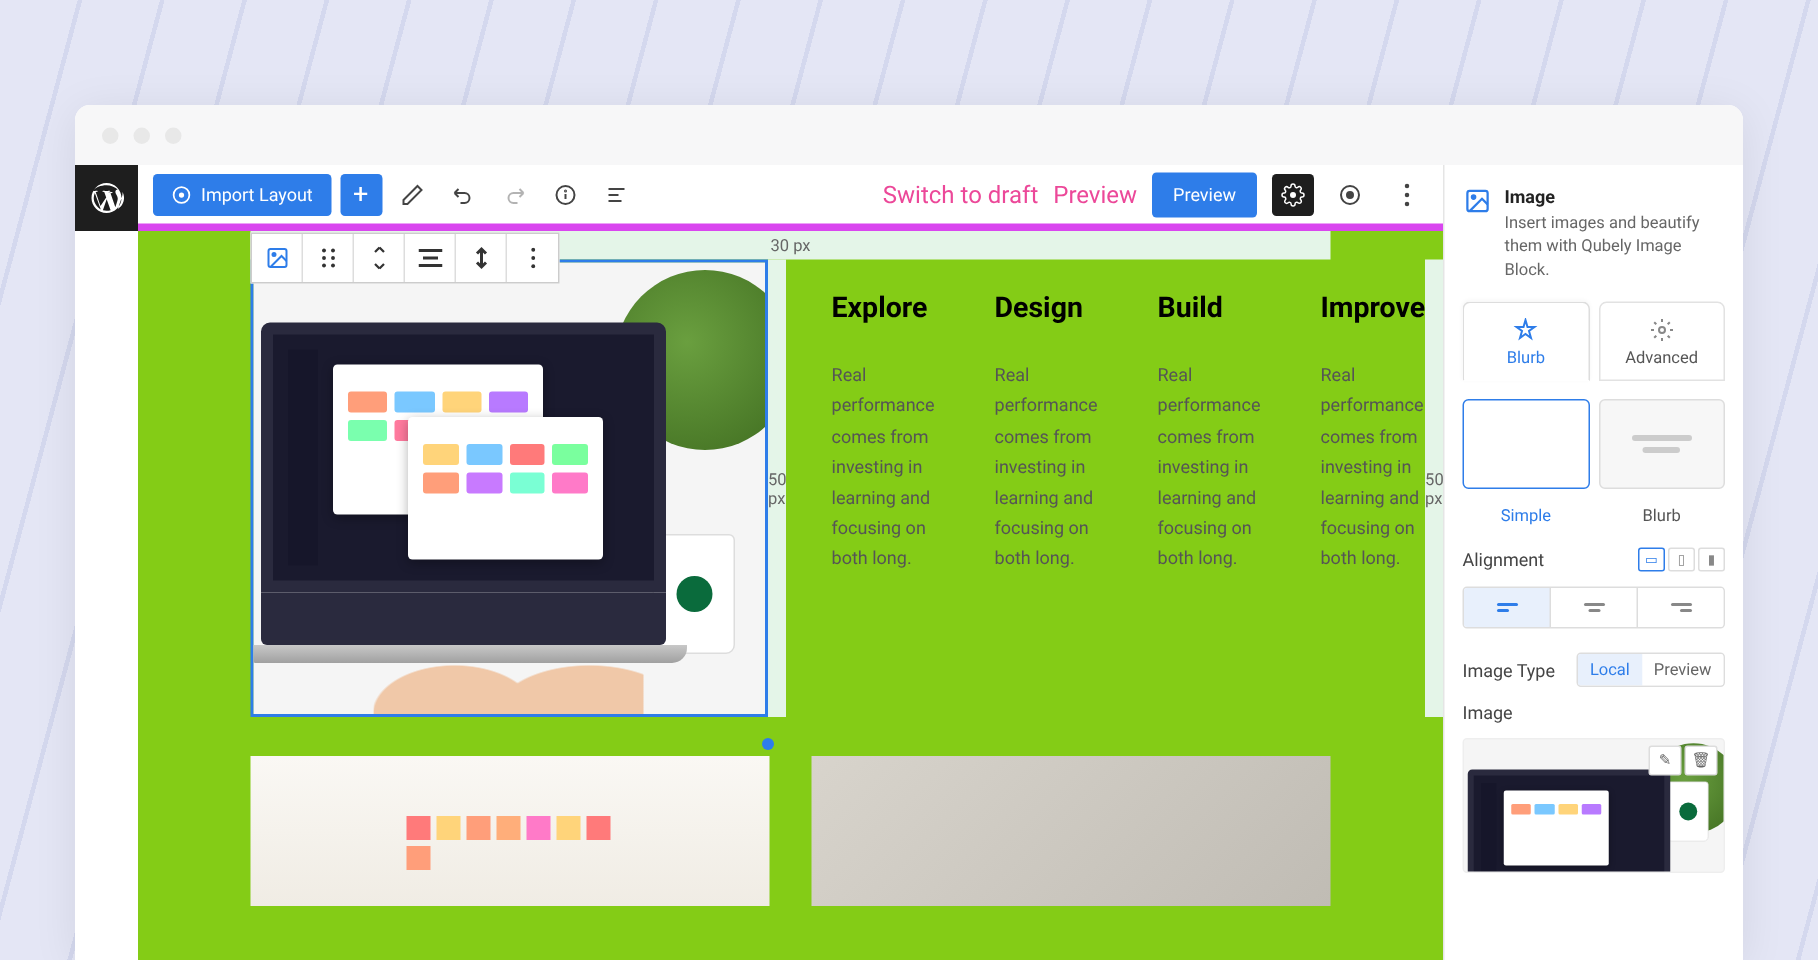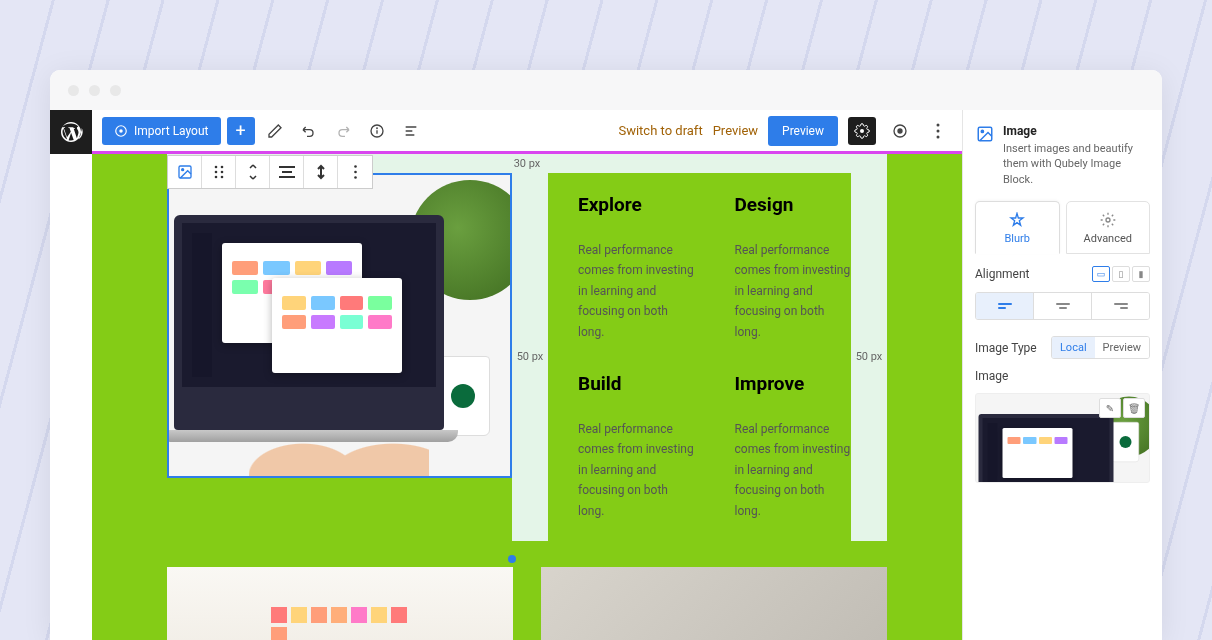--- a/index.html
+++ b/index.html
@@ -5,27 +5,27 @@
 *{margin:0;padding:0;box-sizing:border-box;font-family:-apple-system,BlinkMacSystemFont,"Segoe UI",Roboto,sans-serif}
 body{background:#e8eaf4;min-height:640px;position:relative;overflow:hidden}
 .bg-stripes{position:absolute;inset:0;background:repeating-linear-gradient(105deg,#e4e6f5 0px,#e4e6f5 50px,#d4d8ee 50px,#d4d8ee 53px)}
 .browser-window{position:absolute;top:70px;left:50px;right:50px;bottom:0;background:#fff;border-radius:10px 10px 0 0;box-shadow:0 4px 30px rgba(0,0,0,0.08);overflow:hidden}
 .browser-chrome{height:40px;background:#f7f7f8;display:flex;align-items:center;padding:0 18px;gap:10px}
 .traffic-light{width:11px;height:11px;border-radius:50%;background:#e8e8e8}
 .app{display:flex;height:calc(100% - 40px)}
 .wp-logo{width:42px;height:44px;background:#1e1e1e;display:flex;align-items:center;justify-content:center;color:#fff;flex-shrink:0}
 .wp-logo svg{width:24px;height:24px}
 .main-col{flex:1;display:flex;flex-direction:column;min-width:0}
-.toolbar{height:44px;display:flex;align-items:center;padding:0 10px;border-bottom:3px solid #d946ef;gap:6px}
+.toolbar{height:44px;display:flex;align-items:center;padding:0 10px;border-bottom:5px solid #d946ef;gap:6px}
 .import-btn{background:#2e7de9;color:#fff;border:none;font-size:12px;padding:0 12px;height:28px;border-radius:3px;display:flex;align-items:center;gap:6px;cursor:pointer}
 .add-block-btn{width:28px;height:28px;background:#2e7de9;color:#fff;border:none;border-radius:3px;font-size:18px;line-height:1;cursor:pointer;display:flex;align-items:center;justify-content:center}
 .icon-btn{width:28px;height:28px;background:transparent;border:none;color:#444;cursor:pointer;display:flex;align-items:center;justify-content:center;border-radius:3px}
 .icon-btn.dark{background:#1e1e1e;color:#fff}
 .toolbar-right{margin-left:auto;display:flex;align-items:center;gap:10px}
-.link-btn{background:none;border:none;color:#a16207;font-size:13px;cursor:pointer}
+.link-btn{background:none;border:none;color:#ec4899;font-size:16px;cursor:pointer}
 .update-btn{background:#2e7de9;color:#fff;border:none;font-size:12px;padding:0 14px;height:30px;border-radius:3px;cursor:pointer}
 .canvas{flex:1;overflow:auto;position:relative;background:#84cc16}
 .spacer-indicator{background:#e4f5e8;text-align:center;font-size:11px;color:#666;padding:3px 0}
 .canvas-row{display:flex;padding:0 75px}
 .col-spacer{width:36px;background:#e4f5e8;display:flex;align-items:center;justify-content:center;font-size:11px;color:#666;writing-mode:horizontal-tb}
 .col-spacer span{transform:none}
 .image-col{width:345px;padding:0;position:relative}
 .block-toolbar{position:absolute;top:-18px;left:0;display:flex;background:#fff;border:1px solid #ccc;z-index:5}
 .bt-item{width:34px;height:32px;border:none;border-right:1px solid #ddd;background:#fff;cursor:pointer;display:flex;align-items:center;justify-content:center;font-size:14px;color:#333}
 .bt-item:last-child{border-right:none}
@@ -41,21 +41,21 @@
 .win2{left:50px;top:35px;width:130px;height:95px}
 .win-grid{display:grid;grid-template-columns:repeat(4,1fr);gap:5px;padding:18px 10px 8px}
 .win-cell{height:14px;border-radius:2px}
 .laptop-base{width:110%;height:12px;background:linear-gradient(#c8c8c8,#a0a0a0);margin-left:-5%;border-radius:0 0 10px 10px}
 .laptop-keys{width:100%;height:35px;background:#2a2a3e;border-radius:0 0 4px 4px}
 .plant{position:absolute;right:-20px;top:5px;width:120px;height:120px;border-radius:50%;background:radial-gradient(circle at 40% 40%,#6a9f3f,#3e6b1f)}
 .cup{position:absolute;right:20px;bottom:40px;width:55px;height:80px;background:#fff;border-radius:4px 4px 6px 6px;border:1px solid #ddd}
 .cup::after{content:'';position:absolute;left:50%;top:35%;transform:translateX(-50%);width:24px;height:24px;border-radius:50%;background:#0a6b3c}
 .hands{position:absolute;bottom:0;left:80px;width:180px;height:75px;background:radial-gradient(ellipse at 30% 100%,#f0c8a8 30%,transparent 31%),radial-gradient(ellipse at 80% 100%,#f0c8a8 30%,transparent 31%)}
 .resize-dot{position:absolute;right:-4px;bottom:-22px;width:8px;height:8px;border-radius:50%;background:#2e7de9}
-.text-grid{flex:1;display:grid;grid-template-columns:1fr 1fr;gap:30px 40px;padding:20px 0 20px 30px}
+.text-grid{flex:1;display:grid;grid-template-columns:1fr 1fr 1fr 1fr;gap:30px 40px;padding:20px 0 20px 30px}
 .text-cell h3{font-size:19px;font-weight:700;color:#000;margin-bottom:24px}
 .text-cell p{font-size:12px;color:#555;line-height:1.7}
 .second-row{display:flex;gap:28px;padding:26px 75px 0}
 .sec-img{flex:1;height:100px;background:#ddd}
 .sec-img.a{background:linear-gradient(#faf8f4,#f0ece4);position:relative}
 .sticky-wall{position:absolute;left:30%;top:40%;display:flex;gap:4px;flex-wrap:wrap;width:150px}
 .sticky{width:16px;height:16px}
 .sec-img.b{background:linear-gradient(135deg,#d8d4cc,#c0bcb4);position:relative}
 .sidebar{width:200px;border-left:1px solid #e5e5e5;background:#fff;display:flex;flex-direction:column;flex-shrink:0}
 .sb-tabs{display:flex;border-bottom:1px solid #e5e5e5;padding:0 12px;position:relative}
@@ -337,20 +337,33 @@
             <span>Blurb</span>
           </div>
           <div class="panel-tab">
             <svg class="pi" viewBox="0 0 24 24" fill="none" stroke="#888" stroke-width="2">
                 <circle cx="12" cy="12" r="3"></circle>
                 <path d="M12 1v3m0 16v3M4.2 4.2l2.1 2.1m11.4 11.4l2.1 2.1M1 12h3m16 0h3M4.2 19.8l2.1-2.1m11.4-11.4l2.1-2.1"></path>
               </svg>
             <span>Advanced</span>
           </div>
         </div>
+        <div class="layout-opts">
+          <div class="layout-opt active">
+            <div class="layout-preview"></div>
+            <span>Simple</span>
+          </div>
+          <div class="layout-opt">
+            <div class="layout-preview">
+                <div class="lp-line"></div>
+                <div class="lp-line s"></div>
+              </div>
+            <span>Blurb</span>
+          </div>
+        </div>
         <div class="sb-row">
           <span>Alignment</span>
           <div class="device-icons">
             <div class="di active">▭</div>
             <div class="di">▯</div>
             <div class="di">▮</div>
           </div>
         </div>
         <div class="align-btns">
           <button class="align-btn active">

